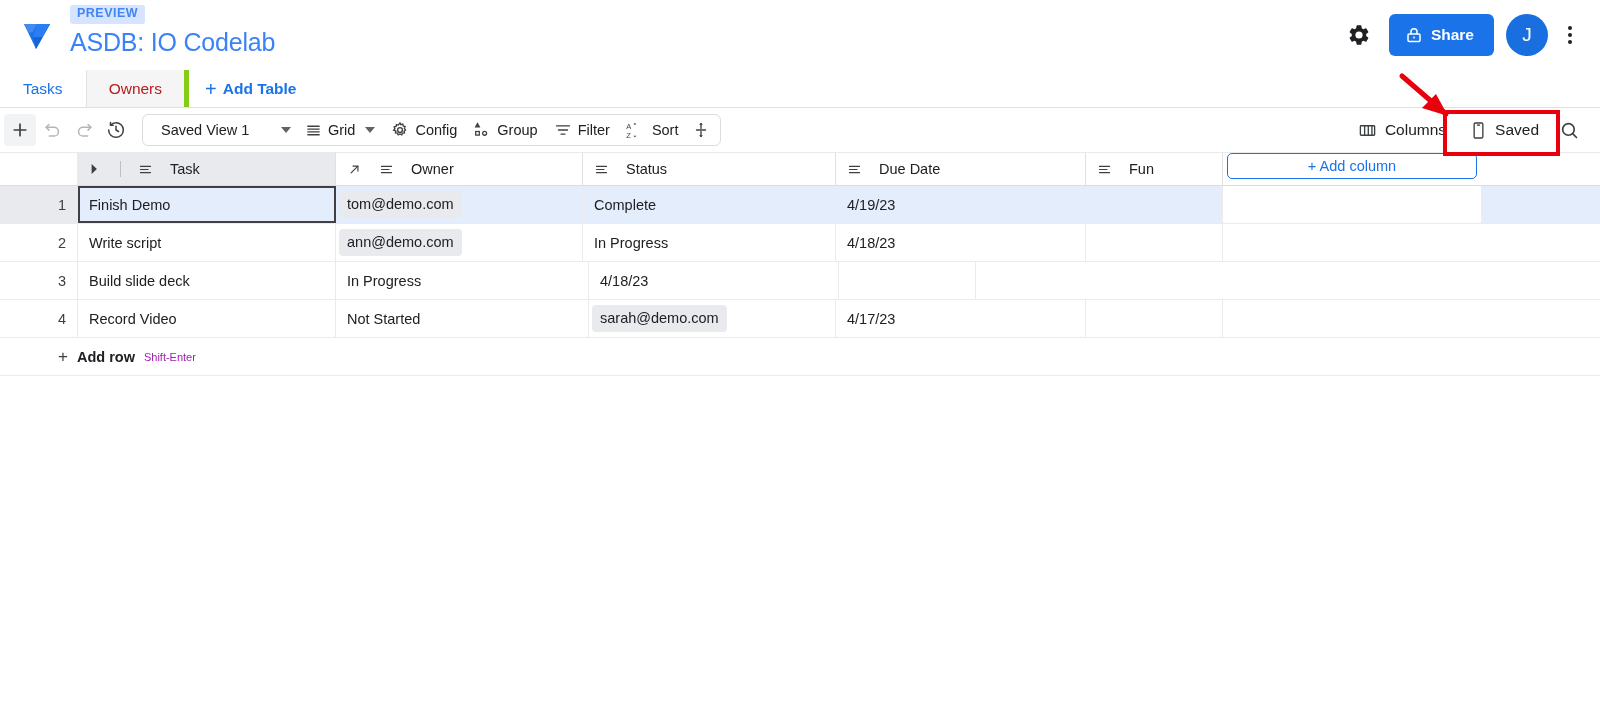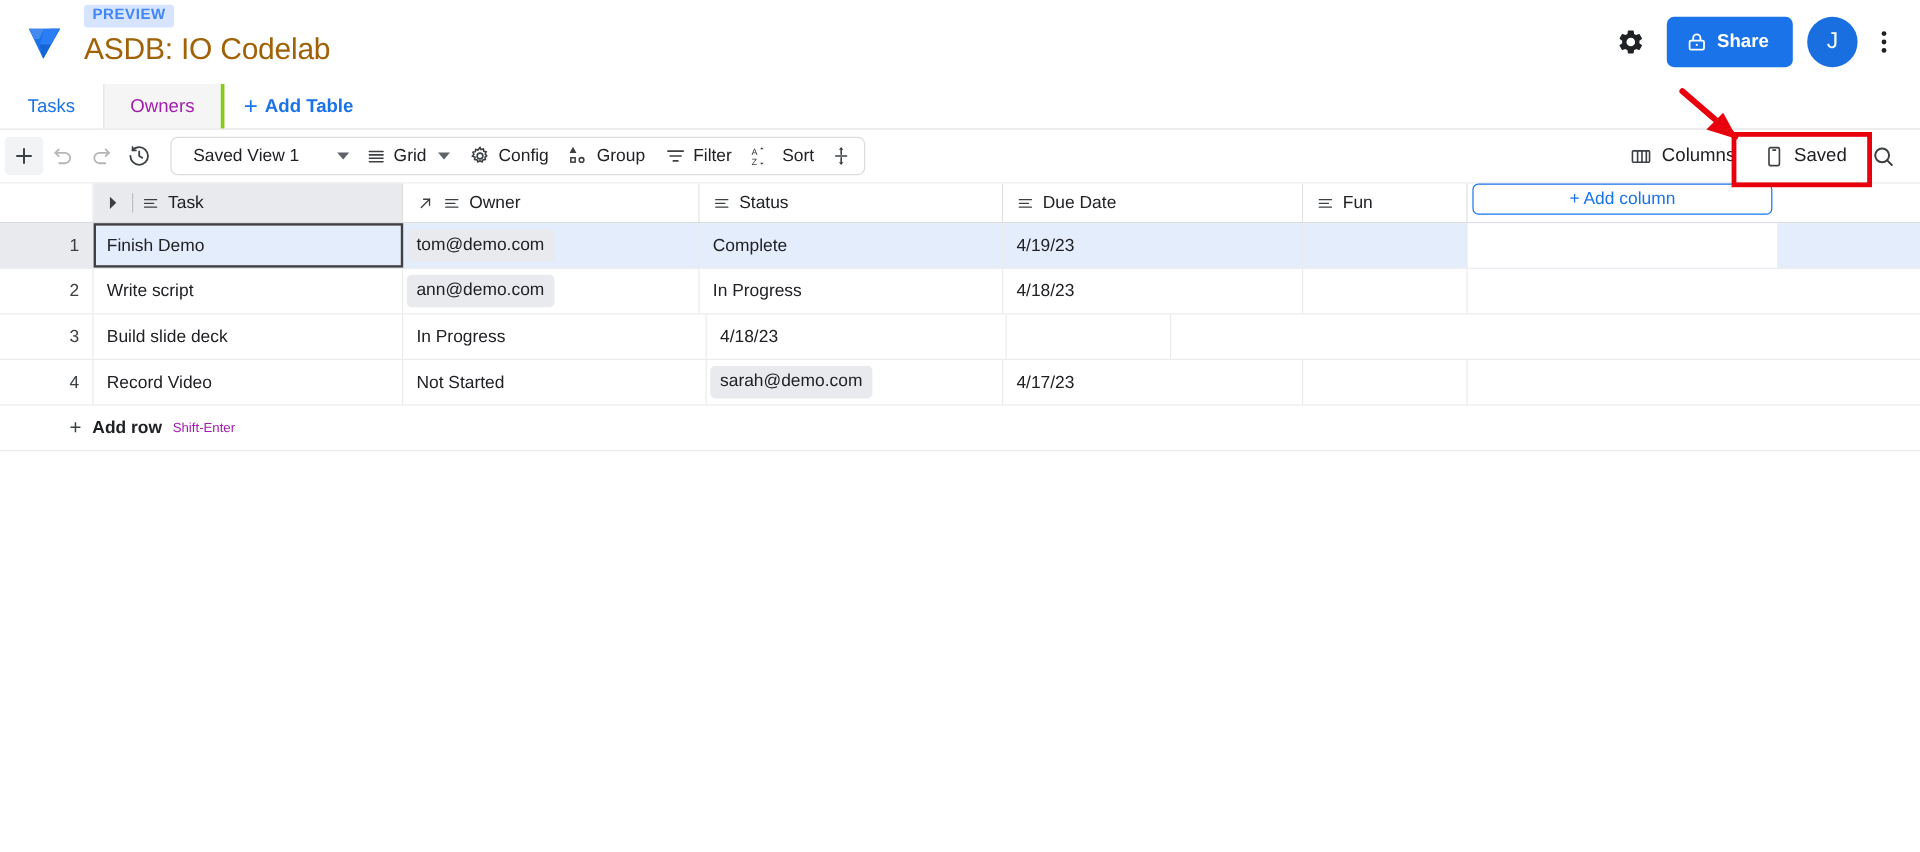--- a/index.html
+++ b/index.html
@@ -34,21 +34,21 @@
     font-size: 12.5px;
     font-weight: bold;
     letter-spacing: 0.5px;
     padding: 2px 7px 3px 7px;
     border-radius: 3px;
     line-height: 1.1;
   }
   .doc-title {
     font-size: 25px;
     font-weight: 400;
-    color: #a16207;
+    color: #3b82f6;
     margin-top: 4px;
     letter-spacing: -0.2px;
     white-space: nowrap;
   }
 
   .topbar-right {
     position: absolute;
     right: 14px; top: 14px;
     display: flex; align-items: center; gap: 0px;
   }
@@ -102,24 +102,24 @@
     display: flex; align-items: center; justify-content: center;
     padding: 0 22px;
     font-size: 15.5px;
     cursor: pointer;
     border-right: 1px solid transparent;
     border-left: 1px solid transparent;
     white-space: nowrap;
   }
   .tab.active { color: #1a73e8; background: #fff; }
   .tab.inactive {
-    color: #a21caf;
+    color: #b91c1c;
     background: #f5f5f5;
     border-left: 1px solid #e3e3e3;
-    border-right: 3px solid #84cc16;
+    border-right: 5px solid #84cc16;
     align-items: center;
   }
   .add-table {
     display: flex; align-items: center; gap: 6px;
     padding: 0 16px;
     color: #1a73e8;
     font-size: 15.5px;
     font-weight: bold;
     cursor: pointer;
     white-space: nowrap;
@@ -186,21 +186,21 @@
     font-size: 15.5px; color: #202124;
     cursor: pointer; white-space: nowrap;
   }
 
   
   .grid { position: relative; }
   .ghead { display: flex; height: 34px; border-bottom: 1px solid #dadce0; border-top: 1px solid #e8eaed; }
   .rownum-col { width: 78px; flex: none; }
   .ghead .rownum-col { background: #fff; border-right: 1px solid #e8eaed; }
   .hcell {
-    display: flex; align-items: center; gap: 7px;
+    display: flex; align-items: center; gap: 17px;
     padding: 0 11px;
     font-size: 14.5px;
     color: #202124;
     border-right: 1px solid #e0e0e0;
     background: #fff;
     cursor: pointer;
     flex: none;
     white-space: nowrap;
     overflow: hidden;
   }

